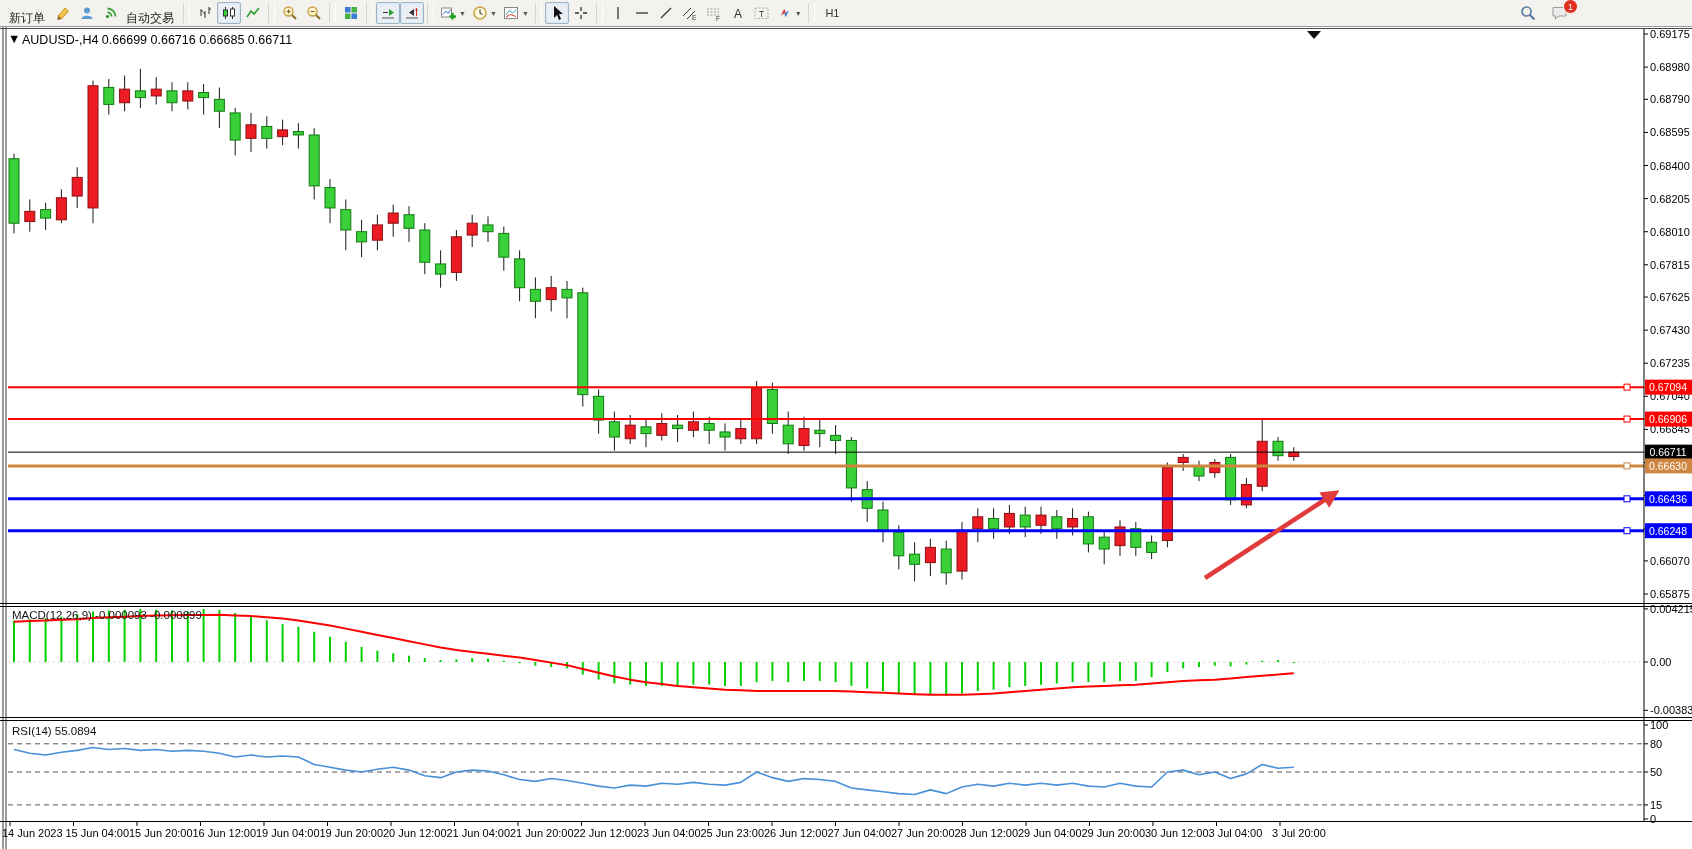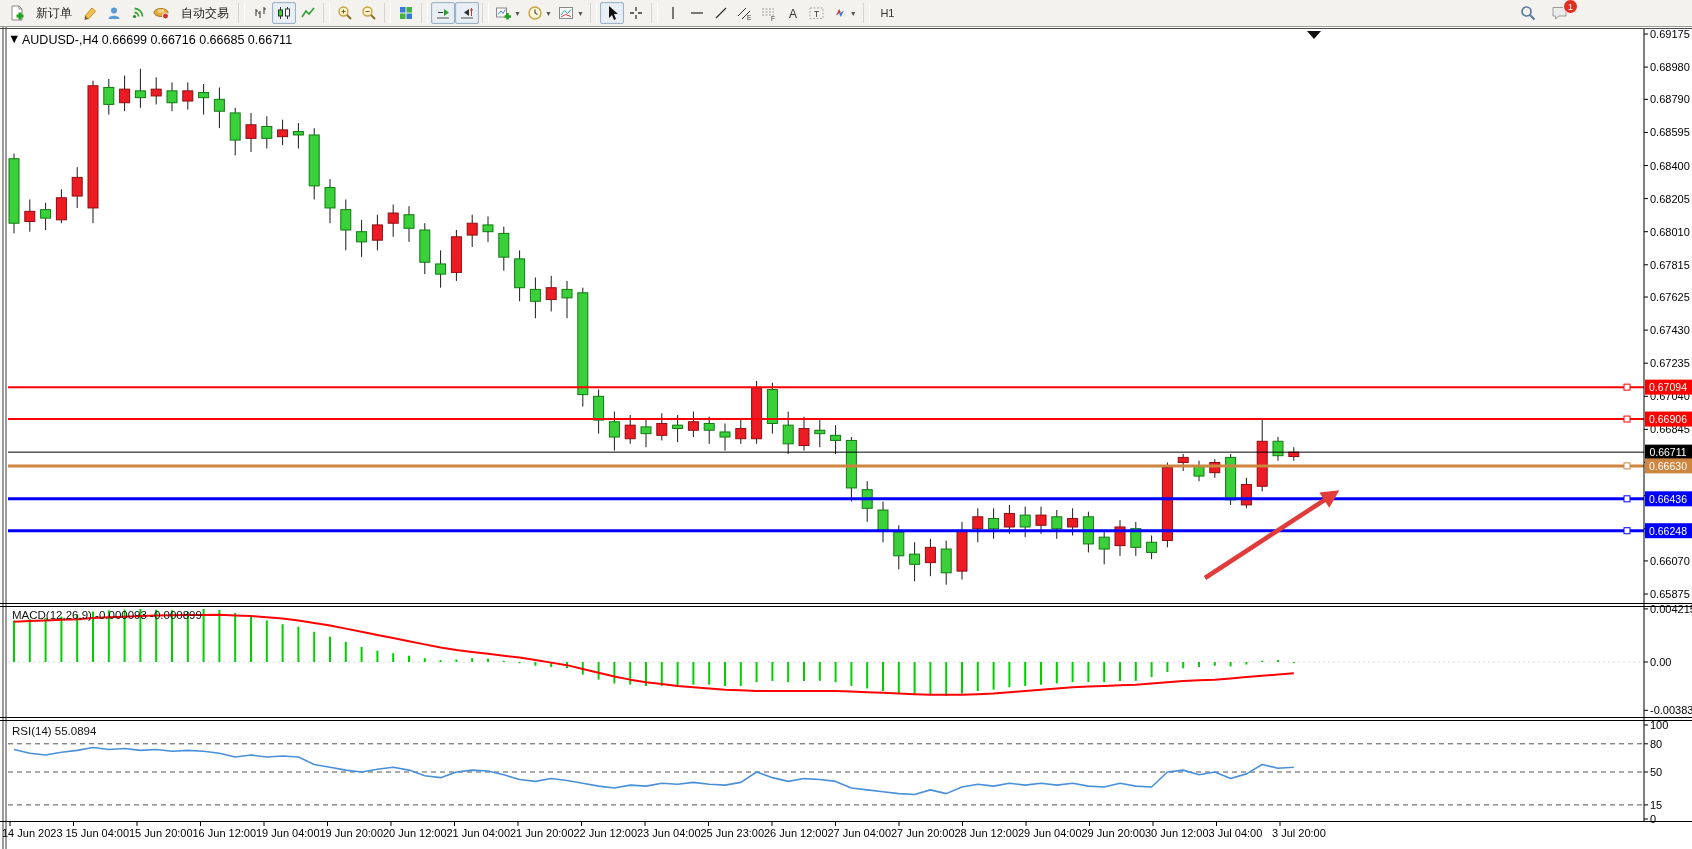--- a/index.html
+++ b/index.html
@@ -2,21 +2,21 @@
 <html><head>
 <meta charset="utf-8">
 <style>
   html,body{margin:0;padding:0;background:#fff;width:1692px;height:849px;overflow:hidden;
     font-family:"Liberation Sans",sans-serif;-webkit-font-smoothing:antialiased;}
   
   .toolbar{height:26px;background:#f3f2ee;border-bottom:1px solid #9a9a9a;
     display:flex;align-items:center;padding-left:6px;white-space:nowrap;}
   .tb{height:22px;min-width:24px;padding:0 2px;display:inline-flex;align-items:center;justify-content:center;
     border:1px solid transparent;border-radius:2px;color:#222;font-size:12px;cursor:default;box-sizing:border-box;}
-  .tb.lbl{padding:0 5px 0 2px;gap:11px;}
+  .tb.lbl{padding:0 5px 0 2px;gap:11px;flex-direction:column;}
   .tb.on{border:1px solid #9db4c8;background:#e9eff5;box-shadow:inset 0 0 2px #c6d4e0;}
   .tb .dd{font-size:7px;color:#555;margin-left:2px;}
   .grip{width:5px;height:20px;margin:0 3px;border-left:1px solid #d6d5d0;border-right:1px solid #ffffff;}
   .tf{height:20px;min-width:26px;padding:0 3px;display:inline-flex;align-items:center;justify-content:center;
     font-size:11px;color:#333;border:1px solid transparent;border-radius:2px;box-sizing:border-box;}
   .tf.on{border:1px solid #9db4c8;background:#fef9c3;}
   .spacer{flex:1;}
   .right-icons{display:flex;align-items:center;margin-right:120px;gap:8px;}
   .chat-wrap{position:relative;}
   .chat-badge{position:absolute;top:-4px;right:-7px;background:#e03020;color:#fff;border-radius:50%;

